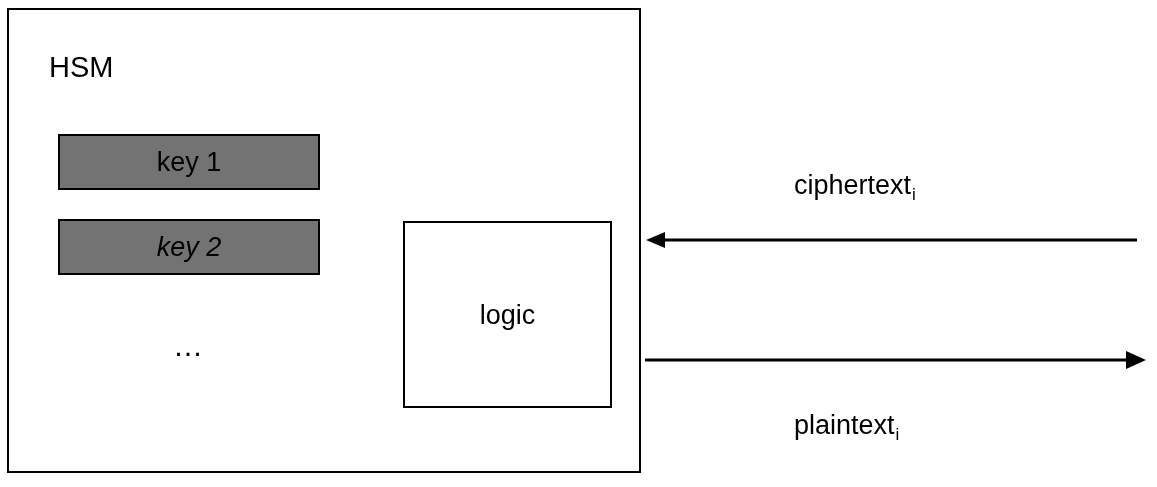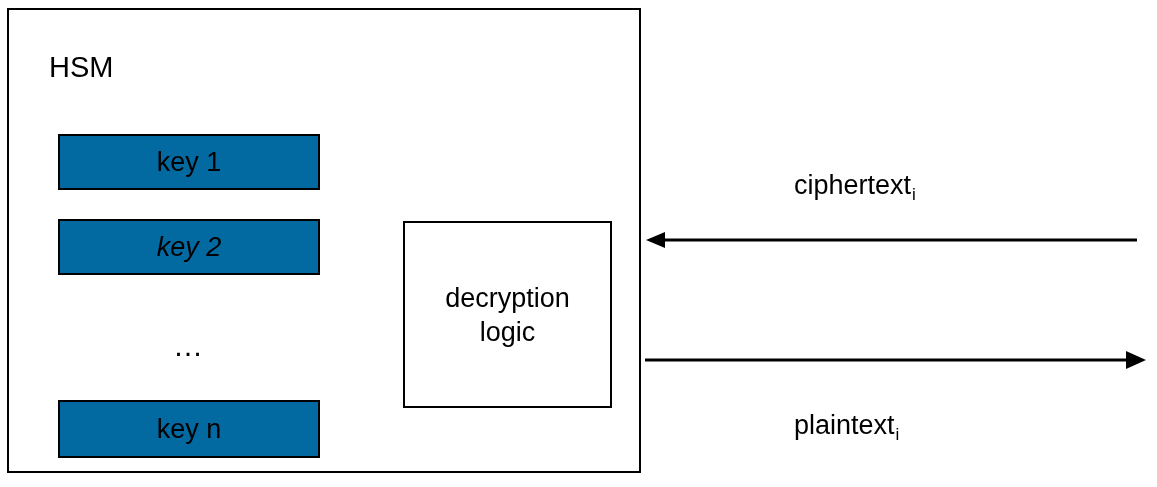--- a/index.html
+++ b/index.html
@@ -39,21 +39,21 @@
   }
 
   
   .key-box {
     position: absolute;
     left: 58px;
     width: 262px;
     height: 56px;
     border: 2px solid #000000;
     box-sizing: border-box;
-    background: #0369a1;
+    background: #737373;
     display: flex;
     align-items: center;
     justify-content: center;
     font-size: 27px;
     line-height: 30px;
   }
   .key-1 { top: 134px; }
   .key-2 { top: 219px; font-style: italic; }
   .key-n { top: 400px; height: 58px; }
 
@@ -131,26 +131,22 @@
   </div>
 
   <div class="key-box key-2">
     <span>key 2</span>
   </div>
 
   <div class="key-ellipsis">
     <span>…</span>
   </div>
 
-  <div class="key-box key-n">
-    <span>key n</span>
-  </div>
 
   <div class="decrypt-box">
-    <span>decryption</span>
     <span>logic</span>
   </div>
 
   <svg class="arrow-layer" viewBox="0 0 1157 487" width="1157" height="487">
     <defs>
       <marker id="head-left" markerWidth="10" markerHeight="8" refX="9" refY="4" orient="auto-start-reverse" markerUnits="userSpaceOnUse">
         <path d="M 0 0 L 10 4 L 0 8 z" fill="#000000"></path>
       </marker>
       <marker id="head-right" markerWidth="16" markerHeight="12" refX="15" refY="6" orient="auto" markerUnits="userSpaceOnUse">
         <path d="M 0 0 L 16 6 L 0 12 z" fill="#000000"></path>

